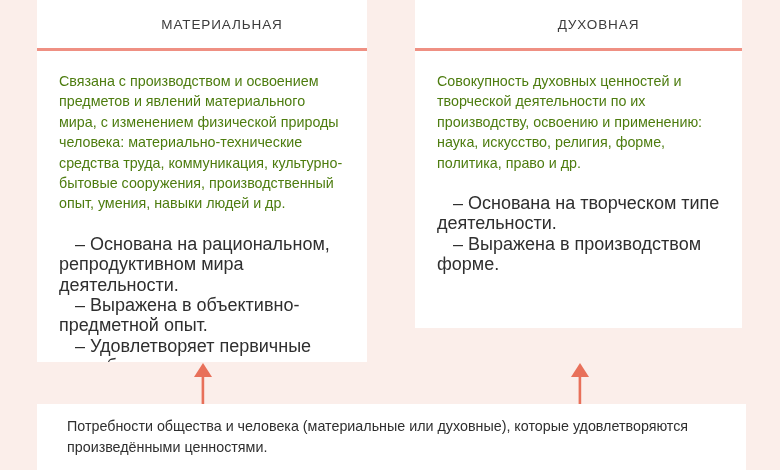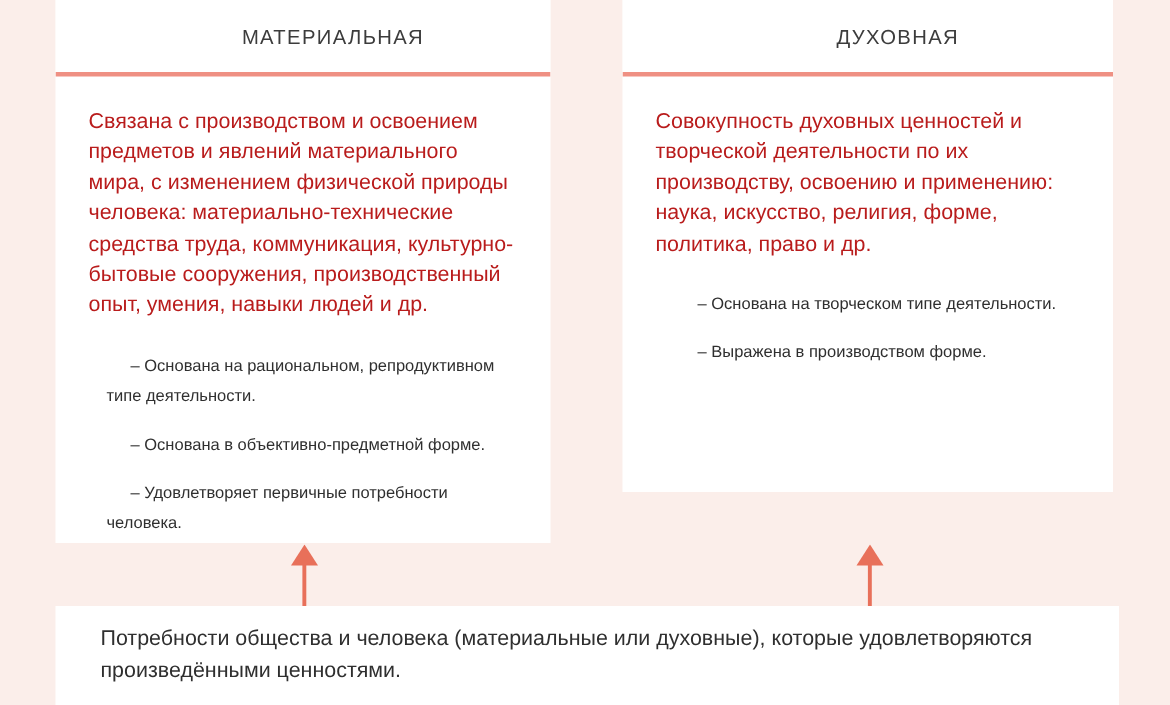--- a/index.html
+++ b/index.html
@@ -66,35 +66,35 @@
   }
 
   .card-body {
     padding: 20px 22px 0 22px;
     box-sizing: border-box;
   }
 
   .para {
     font-size: 14.3px;
     line-height: 20.4px;
-    color: #b91c1c;
+    color: #4d7c0f;
     margin: 0;
     font-weight: 400;
   }
   .bullets {
     margin: 20px 0 0 0;
     padding: 0;
     list-style: none;
   }
   .bullets li {
-    font-size: 11px;
+    font-size: 18px;
     line-height: 20.4px;
     color: #2f2f2f;
     text-indent: 16px;
-    margin: 12px;
+    margin: 0;
   }
 
   
   .arrow {
     position: absolute;
     width: 22px;
     height: 42px;
   }
   #arrow-material { left: 192px; top: 363px; }
   #arrow-spiritual { left: 569px; top: 363px; }
@@ -126,22 +126,22 @@
 <div id="stage">
 
   <div class="card" id="card-material">
     <div class="card-header">
       <div class="card-header-title">МАТЕРИАЛЬНАЯ</div>
     </div>
     <div class="card-divider"></div>
     <div class="card-body">
       <p class="para">Связана с производством и освоением предметов и явлений материального мира, с изменением физической природы человека: материально-технические средства труда, коммуникация, культурно-бытовые сооружения, производственный опыт, умения, навыки людей и др.</p>
       <ul class="bullets">
-        <li>– Основана на рациональном, репродуктивном типе деятельности.</li>
-        <li>– Основана в объективно-предметной форме.</li>
+        <li>– Основана на рациональном, репродуктивном мира деятельности.</li>
+        <li>– Выражена в объективно-предметной опыт.</li>
         <li>– Удовлетворяет первичные потребности человека.</li>
       </ul>
     </div>
   </div>
 
   <div class="card" id="card-spiritual">
     <div class="card-header">
       <div class="card-header-title">ДУХОВНАЯ</div>
     </div>
     <div class="card-divider"></div>

